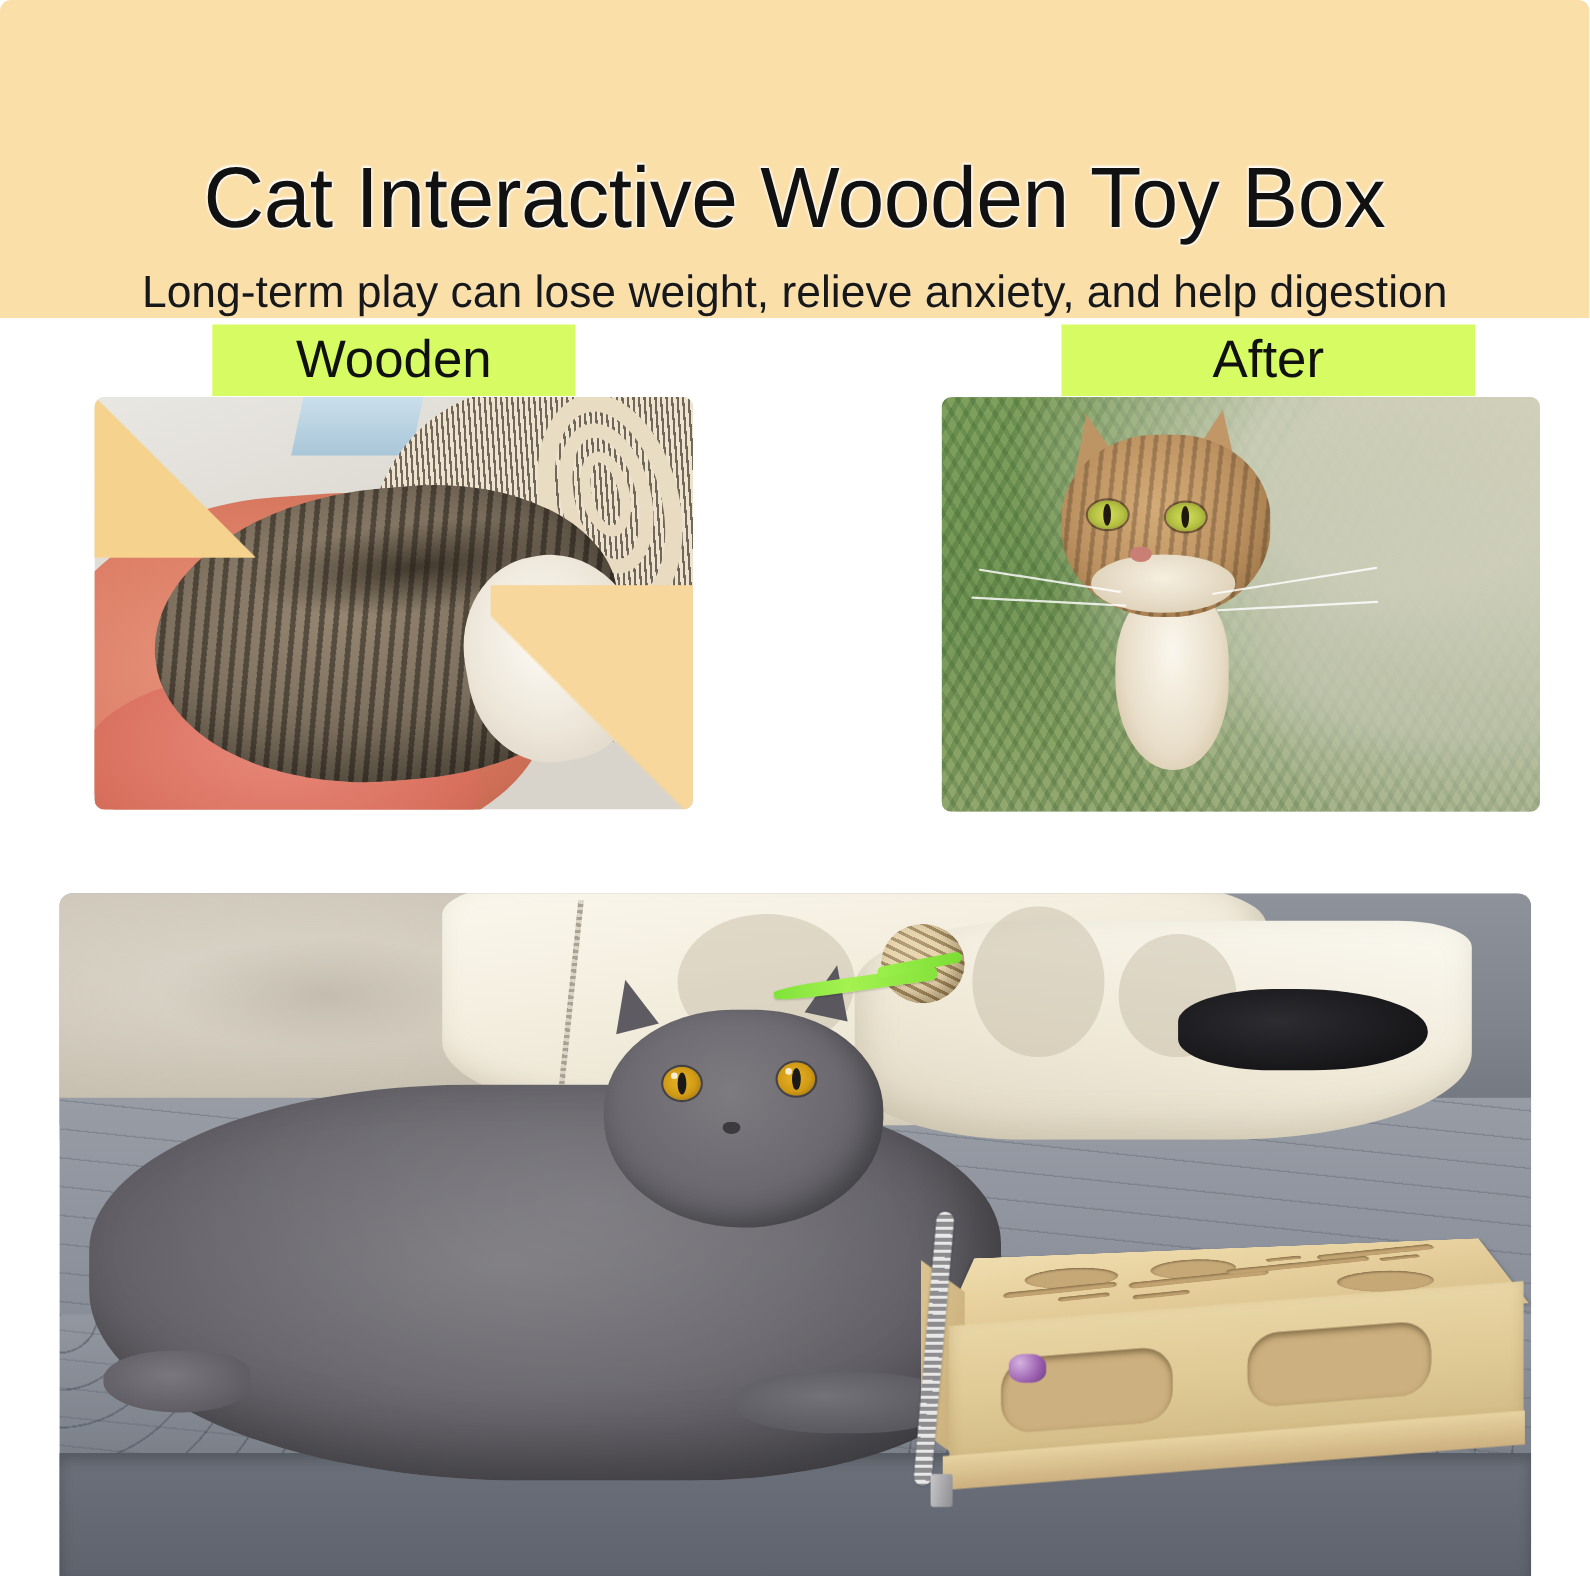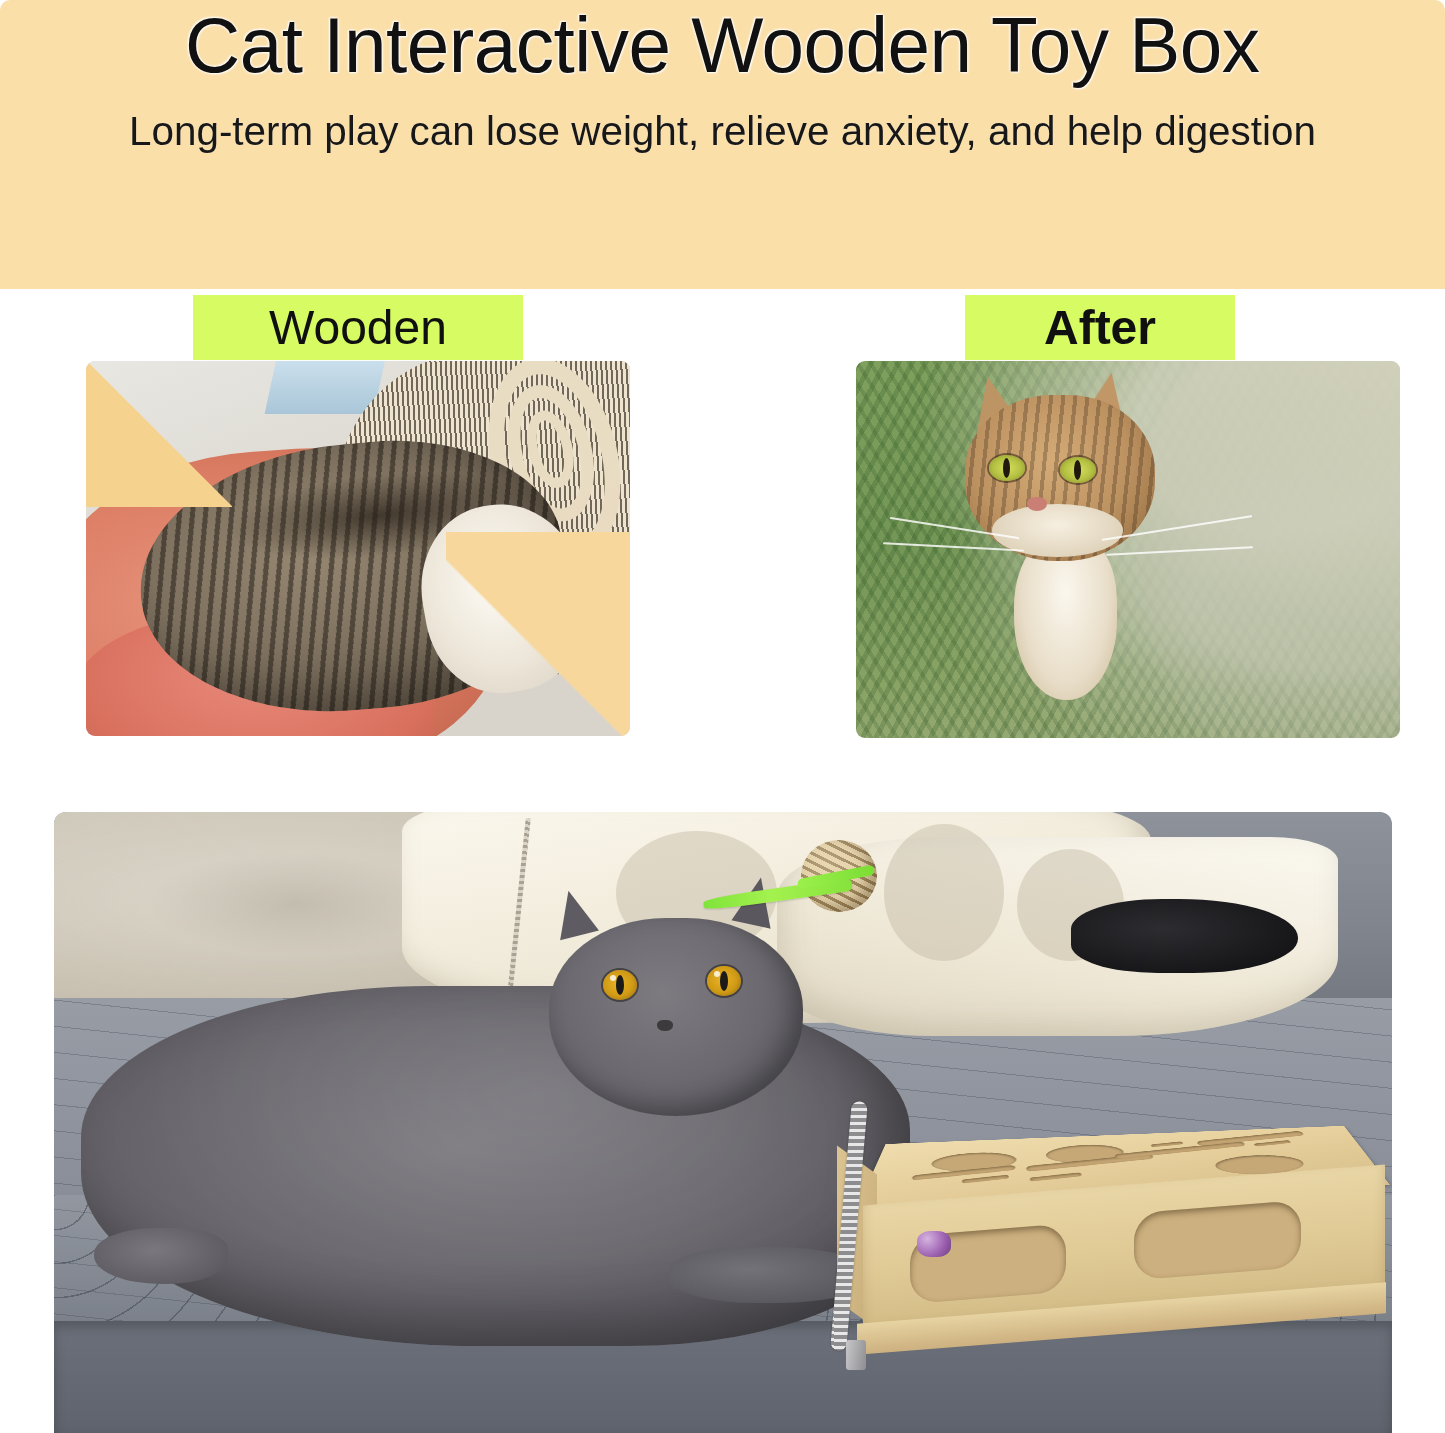--- a/index.html
+++ b/index.html
@@ -10,21 +10,21 @@
     position:relative; overflow:hidden;
     font-family:"Liberation Sans","DejaVu Sans",sans-serif;
     background:#ffffff;
   }
 
   
   #header-banner{
     position:absolute; left:0; top:0; width:1445px; height:289px;
     background:#fadfa9;
     border-radius:10px 10px 0 0;
-    display:flex; flex-direction:column; align-items:center; justify-content:flex-start;
+    display:flex; flex-direction:column; align-items:center; justify-content:flex-end;
   }
   #header-title{
     font-size:78px; font-weight:400; color:#111111;
     letter-spacing:-0.5px; line-height:1.0;
     text-shadow: 0 0 3px #fff, 1px 1px 2px rgba(255,255,255,.9), -1px -1px 2px rgba(255,255,255,.9);
     white-space:nowrap;
     transform:scaleX(0.98);
     margin-top:6px;
   }
   #header-subtitle{
@@ -35,21 +35,21 @@
   }
 
   
   .chip{
     position:absolute; height:65px;
     background:#d6fb63;
     display:flex; align-items:center; justify-content:center;
     font-size:48px; color:#101010; font-weight:400;
   }
   #chip-before{ left:193px; top:295px; width:330px; }
-  #chip-after { left:965px; top:295px; width:270px;font-weight:bold; }
+  #chip-after { left:965px; top:295px; width:376px; }
 
   
   .photo{ position:absolute; overflow:hidden; border-radius:9px; }
   #photo-before{ left:86px;  top:361px; width:544px; height:375px; }
   #photo-after { left:856px; top:361px; width:544px; height:377px; }
   #photo-main  { left:54px;  top:812px; width:1338px; height:621px; border-radius:12px 12px 0 0;}
 
   
   .bp-bg{ position:absolute; inset:0; background:#d8d4cc; }
   .bp-tanwedge{

